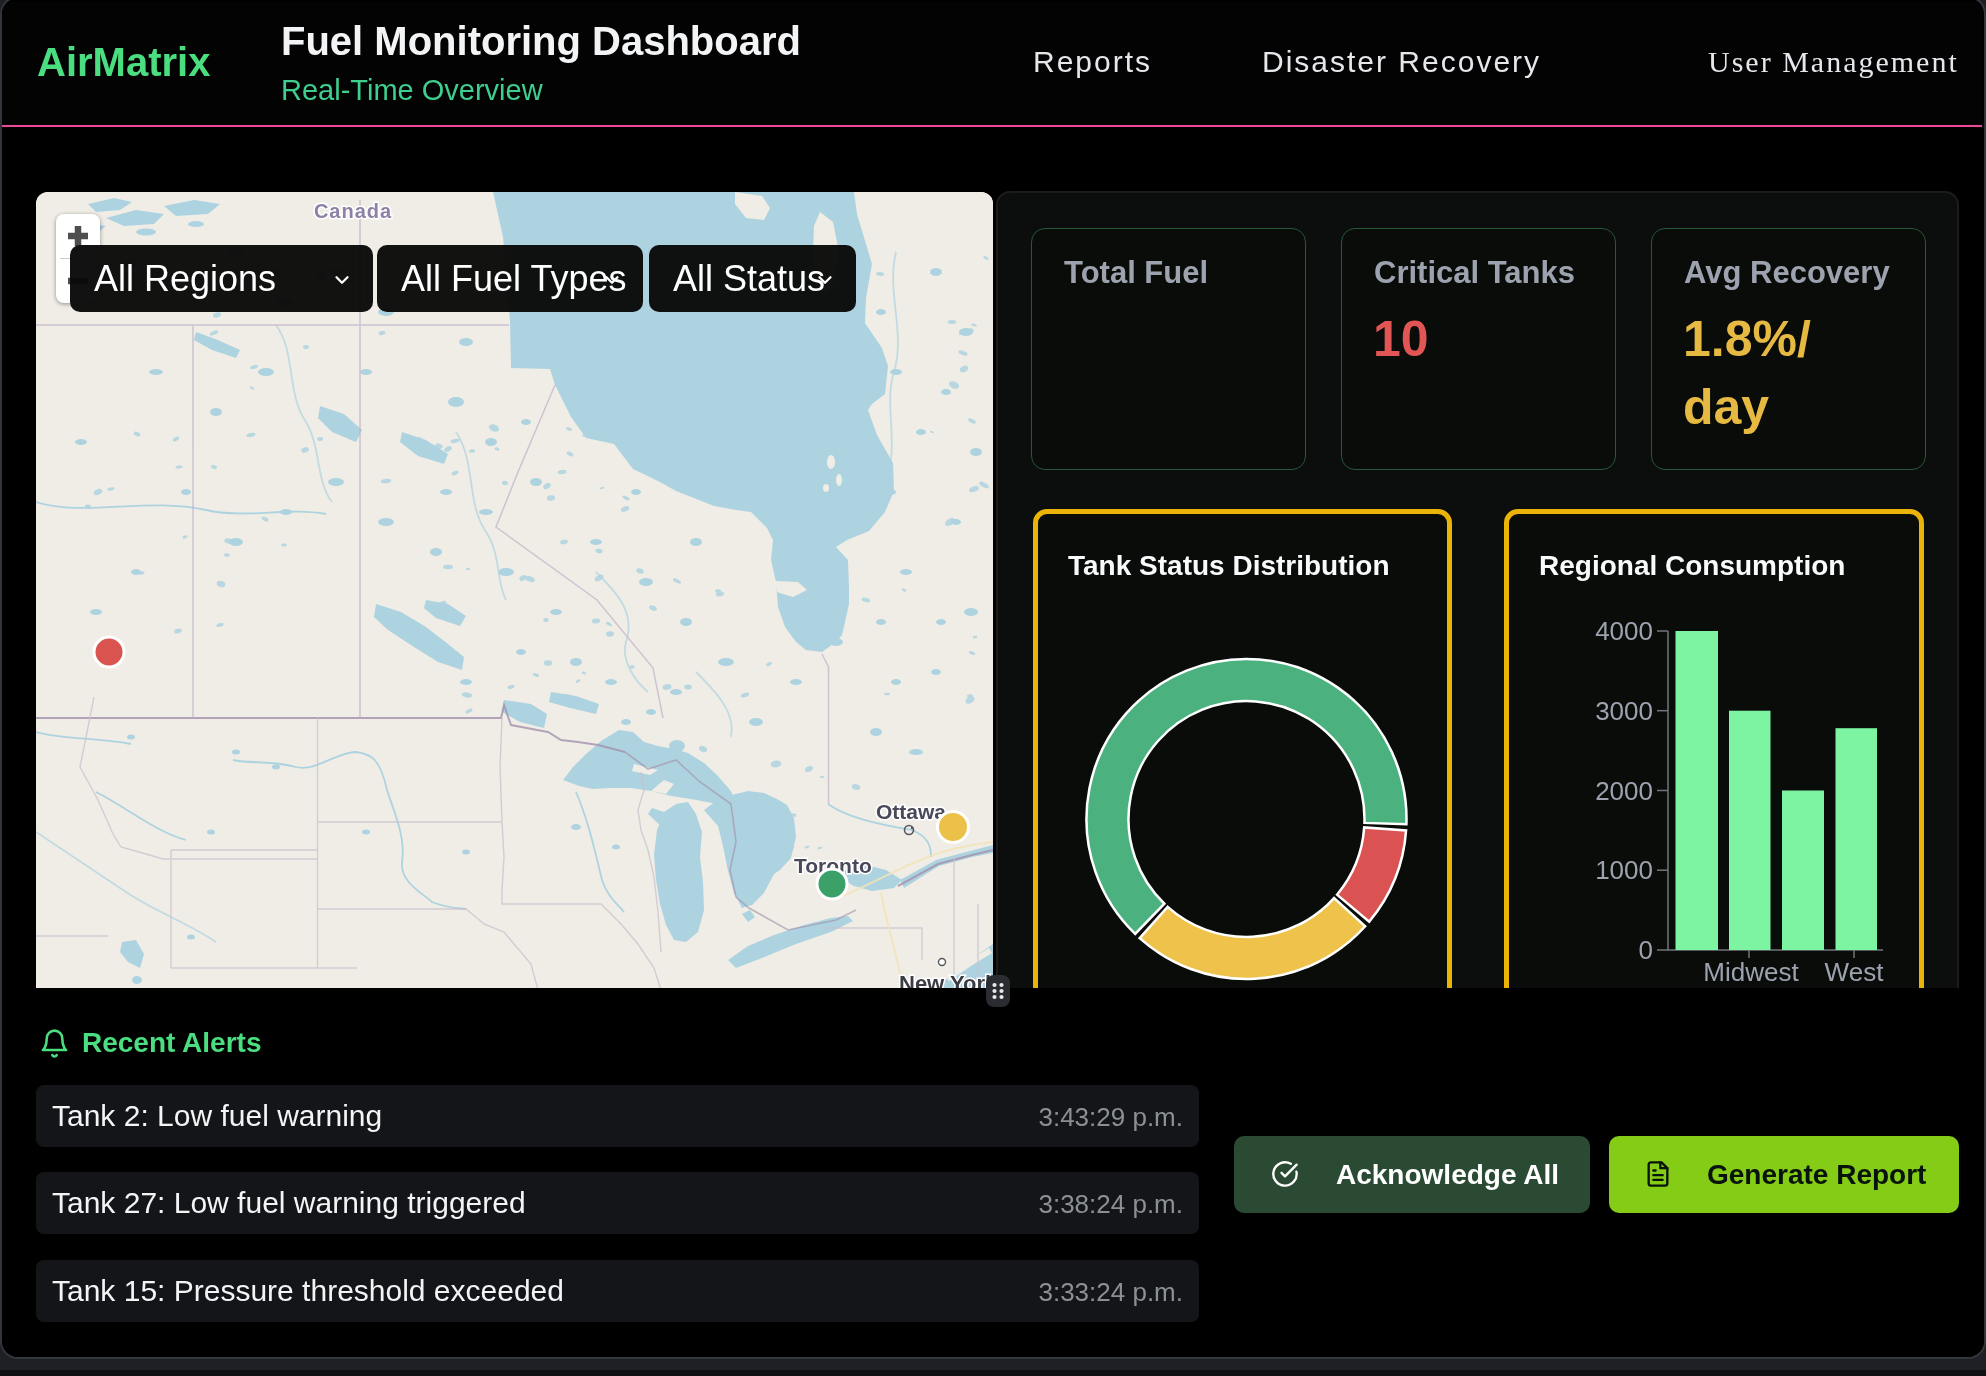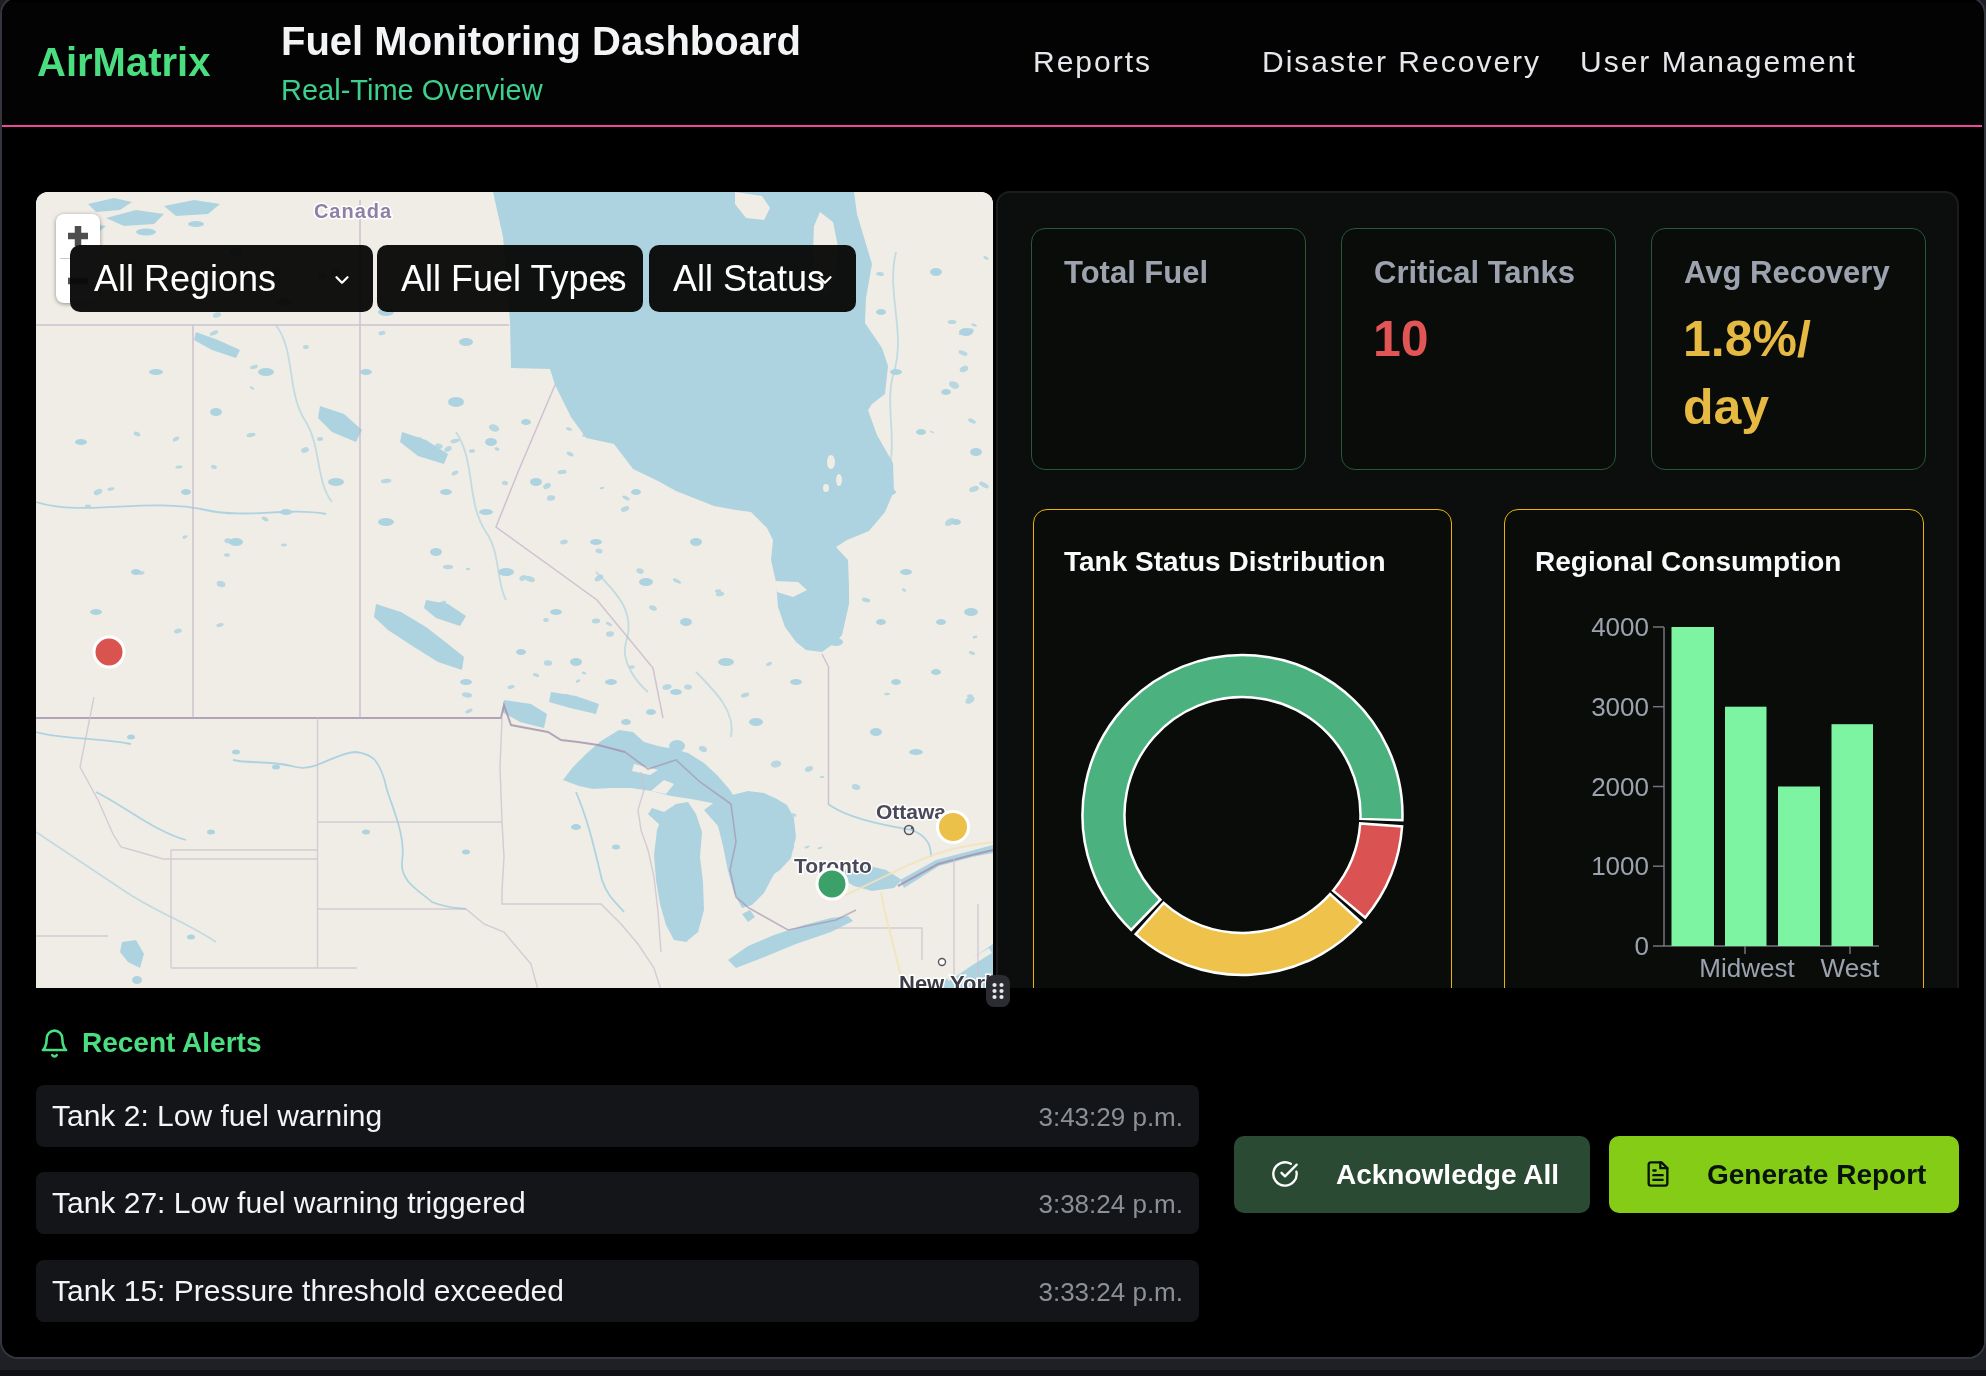--- a/index.html
+++ b/index.html
@@ -15,41 +15,41 @@
   #map { position:absolute; left:34px; top:194px; width:957px; height:798px; border-radius:12px 12px 0 0; overflow:hidden; background:#f0eee7; }
   #zoomctl { position:absolute; left:20px; top:22px; width:44px; height:89px; background:#fff; border-radius:8px; box-shadow:0 1px 4px rgba(0,0,0,.4); }
   #zoomctl .zline { position:absolute; left:4px; top:44px; width:36px; height:1px; background:#ccc; }
   .dd { position:absolute; top:53px; height:67px; background:rgba(8,8,8,0.96); border-radius:10px; color:#fff; font-size:36px; font-weight:500; line-height:67px; padding-left:24px; }
   .dd svg { position:absolute; right:20px; top:24px; }
   
   #panel { position:absolute; left:994px; top:193px; width:963px; height:799px; background:#0c0e0d; border:2px solid #1b1d1b; border-bottom:none; border-radius:14px 14px 0 0; overflow:hidden; }
   .scard { position:absolute; top:35px; width:275px; height:242px; background:#0a0c0a; border:1px solid #28573b; border-radius:14px; }
   .slabel { position:absolute; left:32px; top:26px; font-size:31px; font-weight:600; color:#9ca3af; }
   .sval { position:absolute; left:31px; top:76px; font-size:50px; font-weight:bold; line-height:68px; }
-  .ccard { position:absolute; top:316px; background:#0a0c0a; border:1px solid #eab308; border-radius:14px; height:530px; }
+  .ccard { position:absolute; top:316px; background:#0a0c0a; border:5px solid #eab308; border-radius:14px; height:530px; }
   .ctitle { position:absolute; left:30px; top:36px; font-size:28px; font-weight:bold; color:#f9fafb; }
   
   #alerts { position:absolute; left:-2px; top:990px; width:1986px; height:369px; background:#000; }
   #ratitle { position:absolute; left:82px; top:39px; font-size:28px; font-weight:bold; color:#4ade80; }
   .arow { position:absolute; left:36px; width:1163px; height:62px; background:#131518; border-radius:8px; }
   .atext { position:absolute; left:16px; top:14px; font-size:30px; color:#f3f4f6; }
   .atime { position:absolute; right:16px; top:17px; font-size:26px; color:#8b9096; }
   .btn { position:absolute; top:148px; height:77px; border-radius:10px; font-size:28px; font-weight:600; }
   #handle { position:absolute; left:986px; top:-13px; width:24px; height:32px; background:#2a2c31; border-radius:8px; }
 </style>
 </head>
 <body>
 <div id="shell">
   <div id="hdr">
     <div id="logo">AirMatrix</div>
     <div id="htitle">Fuel Monitoring Dashboard</div>
     <div id="hsub">Real-Time Overview</div>
     <div class="nav" style="left:1033px;">Reports</div>
     <div class="nav" style="left:1262px;">Disaster Recovery</div>
-    <div class="nav" style="left:1580px;">User Management</div>
+    <div class="nav" style="left:1708px;font-family:Liberation Serif, serif;">User Management</div>
   </div>
 
   <div id="map">
     <svg id="mapsvg" width="957" height="798" viewBox="0 0 957 798">
       <rect x="0" y="0" width="957" height="798" fill="#f0ede6"></rect>
 
       <path d="M457,0 L467,45 L471,90 L474,130 L475,176 L514,177 L519,193 L535,225 L550,246 L578,252 L597,277 L622,289 L640,299 L678,314 L700,318 L715,320 L731,336 L737,348 L735,368 L740,390 L742,415 L749,435 L760,450 L770,458 L786,460 L800,450 L806,443 L809,430 L813,412 L813,395 L812,368 L800,355 L811,348 L833,339 L849,320 L858,299 L857,271 L841,243 L832,218 L836,212 L849,202 L852,174 L846,156 L829,131 L830,106 L836,72 L821,22 L818,0 Z" fill="#aed3e0"></path>
 
       <path d="M699,0 L726,4 L734,16 L728,28 L710,26 L699,12 Z" fill="#f0ede6"></path>
       <path d="M784,20 L797,30 L802,55 L800,85 L790,103 L780,92 L777,60 L778,34 Z" fill="#f0ede6"></path>

